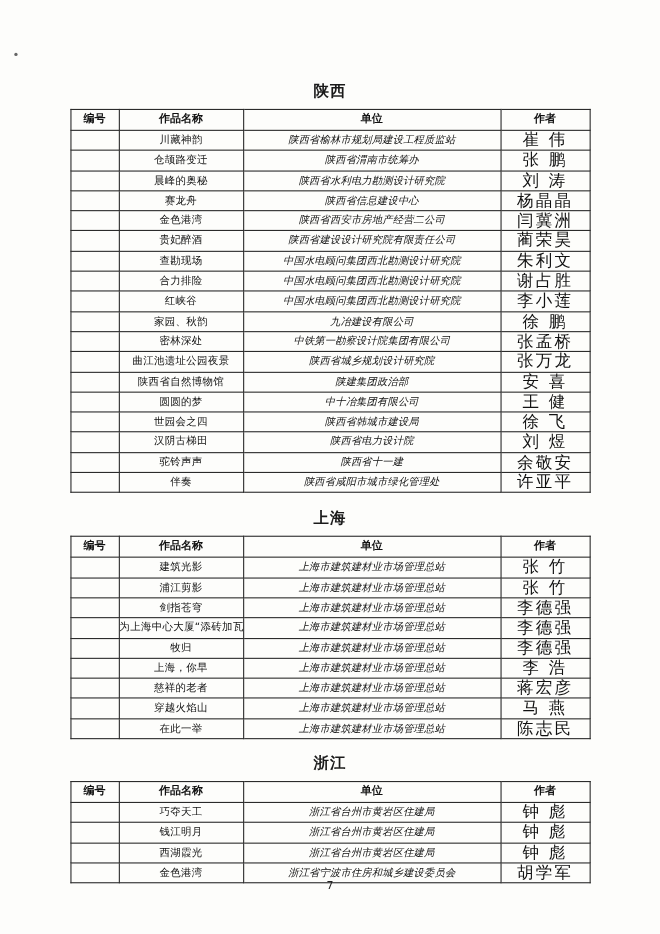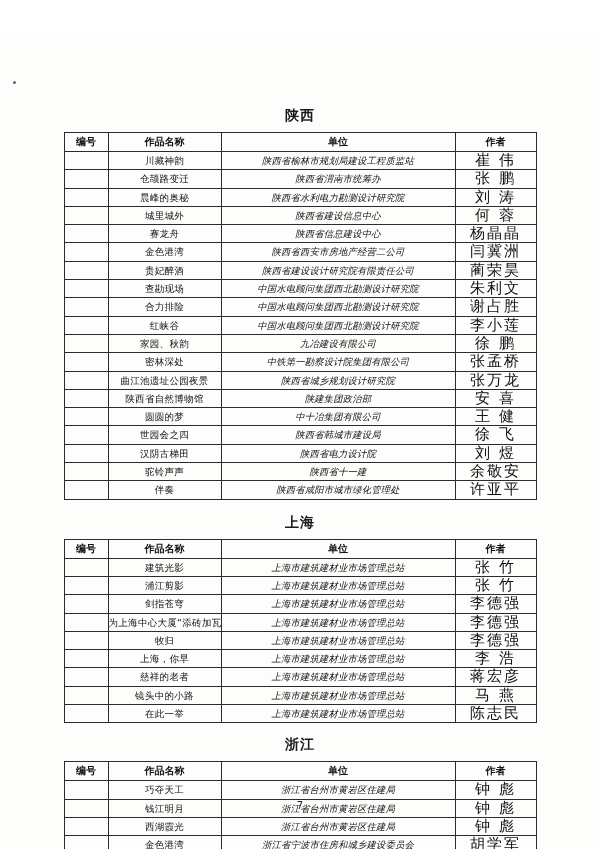--- a/index.html
+++ b/index.html
@@ -14,21 +14,20 @@
     color: #111;
     position: relative;
     overflow: hidden;
   }
   
   .page {
     position: absolute;
     inset: 0;
     background: #fdfdfb;
     padding: 12px;
-    margin-top: 33px;
   }
   .speck {
     position: absolute;
     left: 13px;
     top: 48px;
     width: 3px;
     height: 3px;
     background: #4a4a4a;
     border-radius: 50%;
     opacity: .85;
@@ -134,26 +133,20 @@
           <td class="author">张 鹏</td>
         </tr>
         <tr>
           <td class="no"></td>
           <td class="work">晨峰的奥秘</td>
           <td class="unit">陕西省水利电力勘测设计研究院</td>
           <td class="author">刘 涛</td>
         </tr>
         <tr>
           <td class="no"></td>
-          <td class="work">城里城外</td>
-          <td class="unit">陕西省建设信息中心</td>
-          <td class="author">何 蓉</td>
-        </tr>
-        <tr>
-          <td class="no"></td>
           <td class="work">赛龙舟</td>
           <td class="unit">陕西省信息建设中心</td>
           <td class="author">杨晶晶</td>
         </tr>
         <tr>
           <td class="no"></td>
           <td class="work">金色港湾</td>
           <td class="unit">陕西省西安市房地产经营二公司</td>
           <td class="author">闫冀洲</td>
         </tr>
@@ -292,21 +285,21 @@
           <td class="author">李 浩</td>
         </tr>
         <tr>
           <td class="no"></td>
           <td class="work">慈祥的老者</td>
           <td class="unit">上海市建筑建材业市场管理总站</td>
           <td class="author">蒋宏彦</td>
         </tr>
         <tr>
           <td class="no"></td>
-          <td class="work">镜头中的小路</td>
+          <td class="work">穿越火焰山</td>
           <td class="unit">上海市建筑建材业市场管理总站</td>
           <td class="author">马 燕</td>
         </tr>
         <tr>
           <td class="no"></td>
           <td class="work">在此一举</td>
           <td class="unit">上海市建筑建材业市场管理总站</td>
           <td class="author">陈志民</td>
         </tr>
       </tbody>

